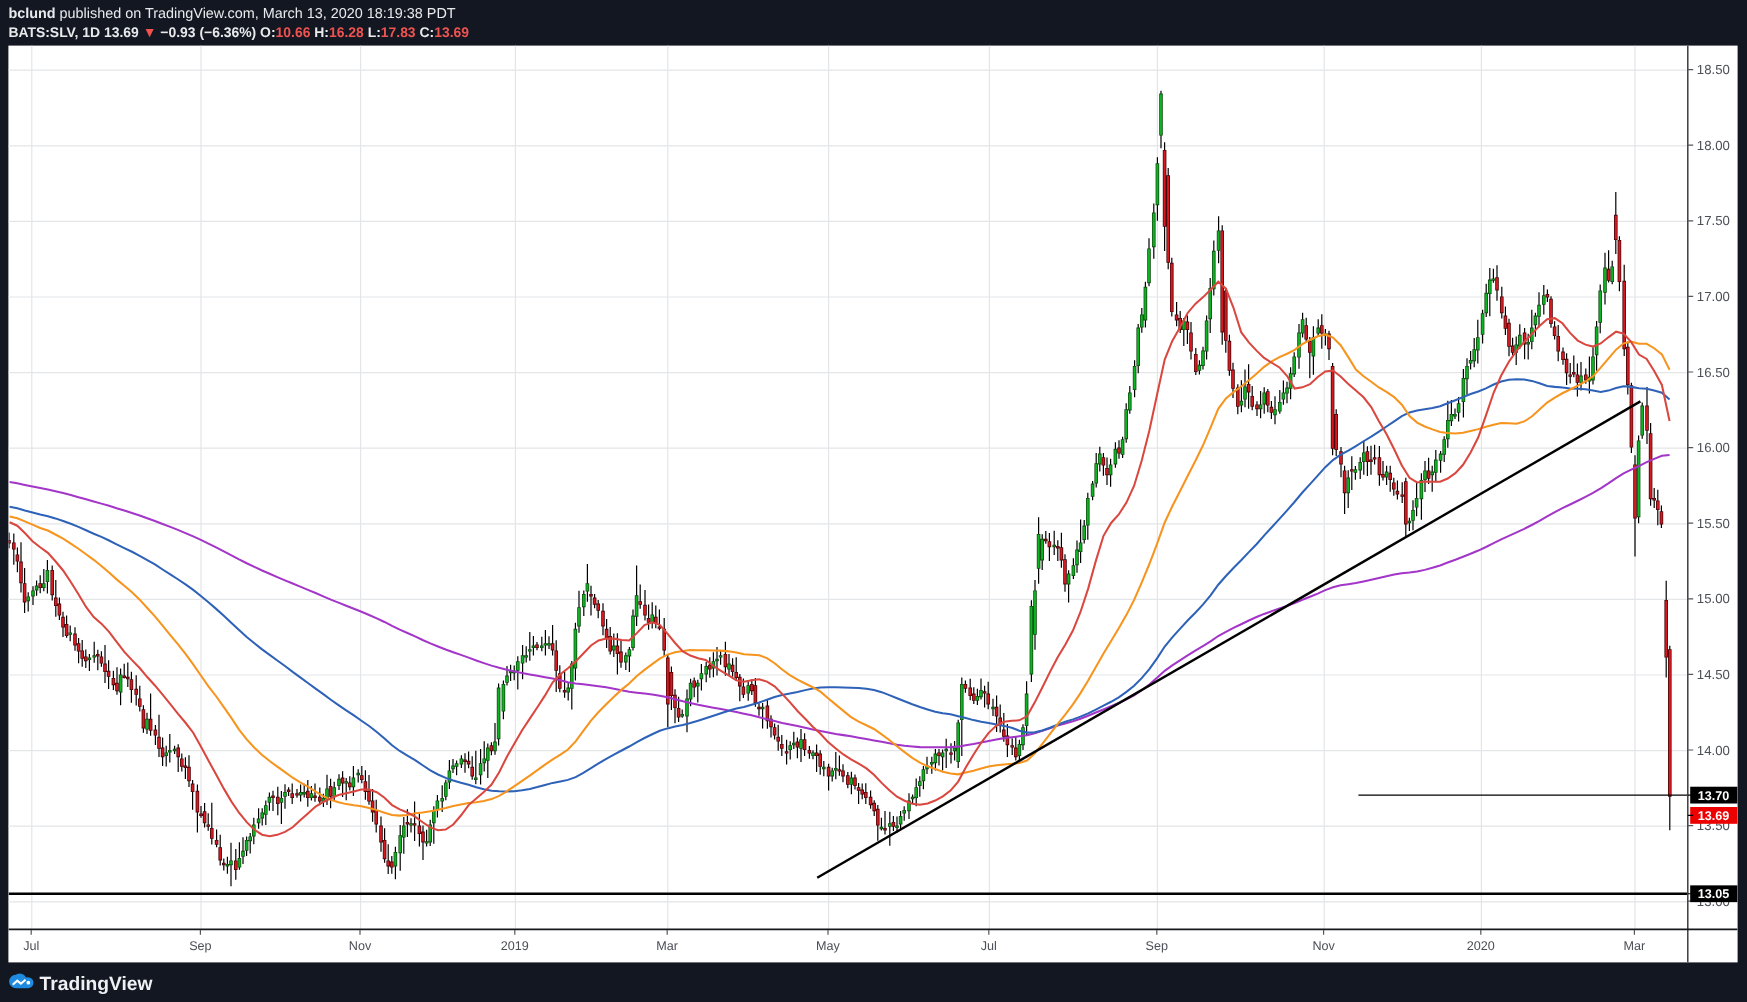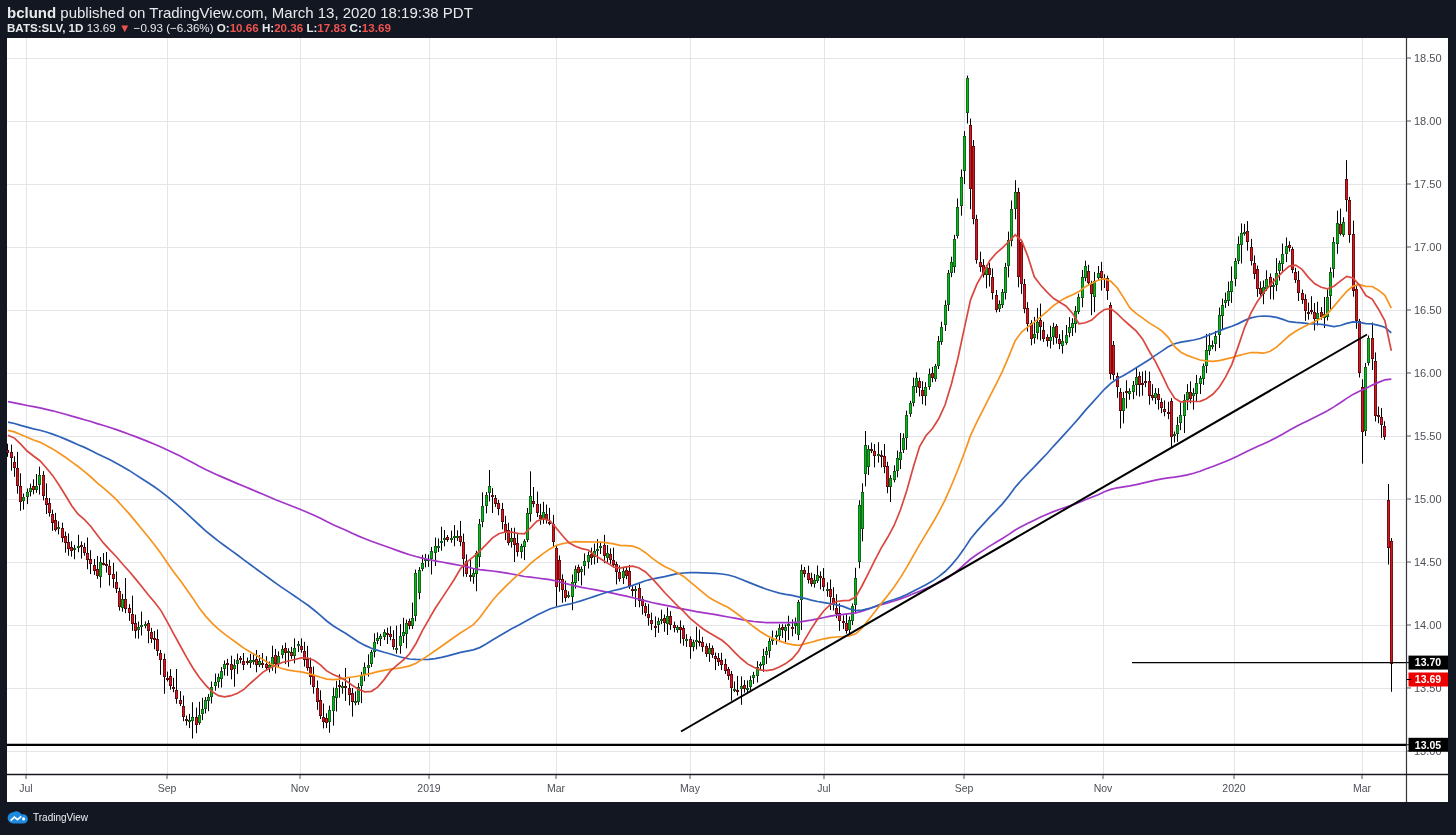--- a/index.html
+++ b/index.html
@@ -1,23 +1,23 @@
 <!DOCTYPE html>
 <html><head><meta charset="utf-8"><style>
 html,body{margin:0;padding:0;background:#131722;width:1456px;height:835px;overflow:hidden}
 body{font-family:"Liberation Sans",sans-serif;position:relative}
-.l1{position:absolute;left:7px;top:3.5px;font-size:15px;color:#e9eaec;white-space:pre}
+.l1{position:absolute;left:7px;top:3.5px;font-size:12px;color:#e9eaec;white-space:pre}
 .l2{position:absolute;left:7px;top:21px;font-size:11.6px;font-weight:bold;color:#e9eaec;white-space:pre}
-.l2 .n{font-weight:normal}
+.l2 .n{font-weight:bold}
 .red{color:#ef5350}
-.foot{position:absolute;left:33px;top:811.5px;font-size:10px;font-weight:normal;color:#eef0f3}
+.foot{position:absolute;left:33px;top:811.5px;font-size:16px;font-weight:bold;color:#eef0f3}
 </style></head>
 <body>
 <div class="l1"><b>bclund</b> published on TradingView.com, March 13, 2020 18:19:38 PDT</div>
-<div class="l2">BATS:SLV, 1D <span class="n">13.69 <span class="red">▼</span> −0.93 (−6.36%) </span>O:<span class="red">10.66</span> H:<span class="red">20.36</span> L:<span class="red">17.83</span> C:<span class="red">13.69</span></div>
+<div class="l2">BATS:SLV, 1D <span class="n">13.69 <span class="red">▼</span> −0.93 (−6.36%) </span>O:<span class="red">10.66</span> H:<span class="red">16.28</span> L:<span class="red">17.83</span> C:<span class="red">13.69</span></div>
 <svg width="1441" height="764" viewBox="0 0 1441 764" style="position:absolute;left:7px;top:38px;background:#fff">
 <clipPath id="pc">
       <rect x="0" y="0" width="1399" height="736"></rect>
     </clipPath>
 <path d="M0 713.5H1399.0M0 650.5H1399.0M0 587.5H1399.0M0 524.5H1399.0M0 461.5H1399.0M0 398.5H1399.0M0 335.5H1399.0M0 272.5H1399.0M0 209.5H1399.0M0 146.5H1399.0M0 83.5H1399.0M0 20.5H1399.0" stroke="#e4e5e8" fill="none"></path>
 <path d="M19.5 0V736M160.5 0V736M293.5 0V736M422.5 0V736M549.5 0V736M683.5 0V736M817.5 0V736M957.5 0V736M1096.5 0V736M1227.5 0V736M1355.5 0V736" stroke="#e4e5e8" fill="none"></path>
 <g clip-path="url(#pc)">
 <path d="M0.5 405.7V418.8M4.5 406.6V432.7M7.5 418.3V438.9M10.5 413.9V455.7M13.5 435.3V472.8M16.5 455.5V471.6M20.5 450.5V466.1M23.5 445.7V458.4M26.5 441.3V456.3M29.5 436.1V454.8M32.5 428.7V456.5M36.5 433.2V462.4M39.5 445.4V476M42.5 460V478.6M45.5 471.7V492.8M48.5 474.9V493.5M51.5 483.3V496.4M55.5 484.7V504.3M58.5 493.7V514.7M61.5 495.4V517.7M64.5 503.2V518.7M67.5 506.9V521.2M71.5 496.8V514.2M74.5 503.4V520.6M77.5 504.8V517.7M80.5 499.5V531.2M83.5 512.2V536.1M87.5 521V536.9M90.5 518V540.9M93.5 519V549.7M96.5 515.1V527.4M99.5 514V534.6M102.5 521.8V547.6M106.5 524.8V549.9M109.5 533.5V555M112.5 549.7V572.6M115.5 555.9V573.7M118.5 540V575.2M122.5 566.2V582.8M125.5 557.7V592.8M128.5 576.6V600.4M131.5 583.5V600.7M134.5 573.6V597.5M138.5 583.4V590.3M141.5 582.2V605.3M144.5 589.9V604.9M147.5 593V611.2M150.5 591.4V617.9M153.5 611.9V636.8M157.5 615.7V655.8M160.5 633.6V643.5M163.5 631.1V651.6M166.5 639.8V654.3M169.5 631V665.7M173.5 653.2V668.1M176.5 657.6V683.2M179.5 677.5V687.5M182.5 675.9V690.1M185.5 664.2V700.5M189.5 669.6V695.2M192.5 663.8V686.8M195.5 659.8V682.1M198.5 659.1V675.4M201.5 656.1V673.2M204.5 643.5V665.5M208.5 635.6V652.7M211.5 635.5V649.9M214.5 629.1V649.5M217.5 622.5V637.6M220.5 620.9V637.9M224.5 617.7V641.3M227.5 621.2V648.7M230.5 615.6V635.9M233.5 618V625.3M236.5 615V632.1M240.5 619.6V626.8M243.5 615.8V630M246.5 615.1V626.6M249.5 612V634.3M252.5 617.1V629.1M255.5 615V630.1M259.5 618.2V633M262.5 623.5V634.4M265.5 607.7V632.8M268.5 610.9V635.5M271.5 613.4V629.2M275.5 607.3V620.4M278.5 604.8V626.1M281.5 610.3V628.8M284.5 608.9V620.8M287.5 600.4V625.4M291.5 603V614M294.5 600.4V614.7M297.5 603.8V628.5M300.5 607.9V632.7M303.5 619.6V646.8M306.5 628.5V655.7M310.5 642.5V671.8M313.5 652.3V681M316.5 665.5V690.4M319.5 675.3V690.1M322.5 667.6V694.8M326.5 649.6V687.6M329.5 642.8V673.5M332.5 636.4V659.6M335.5 643.8V655.8M338.5 629.9V662.9M342.5 639.9V667.4M345.5 650V678.6M348.5 653.4V667.4M351.5 645.1V666.9M354.5 633.9V665.2M357.5 624.5V643.3M361.5 616.4V638.6M364.5 611.8V628.9M367.5 595.3V619.4M370.5 594.4V606.2M373.5 595.8V608M377.5 591.3V602.1M380.5 589.7V606M383.5 588.2V602.3M386.5 592.2V611.7M389.5 587.6V615.6M393.5 586.1V615.8M396.5 579.8V605M399.5 581.6V610.3M402.5 580.6V591.3M405.5 564.6V590.9M408.5 531.6V583.2M412.5 529.1V561.3M415.5 516.9V533.2M418.5 515.9V529.4M421.5 516.6V528.9M424.5 508.9V536.5M428.5 499.6V528M431.5 500.5V514M434.5 488.7V512.7M437.5 492V508.3M440.5 497V503.8M444.5 492.6V504.7M447.5 487.1V508.3M450.5 492.3V502.8M453.5 482.9V508.2M456.5 495.6V538.6M459.5 516.4V538.9M463.5 521.7V543.5M466.5 530.5V545.8M469.5 512.8V553.3M472.5 481V529.1M475.5 454.3V489.2M479.5 454.1V475.4M482.5 432V463.5M485.5 450.1V475M488.5 457V468.9M491.5 461.9V477.2M495.5 464.8V491.4M498.5 477.8V502.1M501.5 484.6V507.4M504.5 489.9V509.6M507.5 489.7V524M510.5 495.5V518.5M514.5 505.8V520.3M517.5 501.2V522.1M520.5 469.9V504.1M523.5 433.3V483.7M526.5 449V469.2M530.5 453.6V479.1M533.5 465.8V486.7M536.5 463.8V485.8M539.5 466.6V485.6M542.5 469.9V487.3M546.5 476.9V509.4M549.5 507.6V568.1M552.5 517.5V553.7M555.5 536.4V564.7M558.5 542.7V563.7M561.5 553.3V560.2M565.5 536.5V572.2M568.5 527.6V550.6M571.5 526.6V543.1M574.5 528.5V547.4M577.5 515.4V537.4M581.5 513.6V530.5M584.5 509.7V526.8M587.5 505.6V526.4M590.5 501.1V525M593.5 503.9V516M597.5 496.8V525.2M600.5 507.1V524.5M603.5 510.5V525.9M606.5 509.7V529.4M609.5 523.7V546.4M612.5 527.4V543.6M616.5 528.9V546M619.5 528.1V541.2M622.5 526.9V550.9M625.5 548.1V558.5M628.5 547.9V569M632.5 544.8V569.3M635.5 558.1V576.5M638.5 564.9V578.2M641.5 565.9V587.7M644.5 574.6V592.1M648.5 578.4V599.1M651.5 579.7V594.9M654.5 571.7V586.1M657.5 576.5V593.8M660.5 569.4V597M663.5 573.1V591.9M667.5 583.7V594.3M670.5 587.2V594.7M673.5 582.4V605.4M676.5 587.3V607.7M679.5 596.2V608.9M683.5 598.5V620.8M686.5 601.7V613.2M689.5 588.7V611.4M692.5 591.6V608.4M695.5 598.9V613.8M699.5 605.4V618.9M702.5 605.2V623.9M705.5 607.5V619.9M708.5 614.6V632.1M711.5 615V628M714.5 614.8V632.1M718.5 620.8V635.9M721.5 628.9V641.9M724.5 632.9V662.7M727.5 643.4V654.1M730.5 637.9V657.5M734.5 638.4V666.8M737.5 642.1V654.6M740.5 642.4V656M743.5 637.8V653.9M746.5 633.9V645.9M750.5 623.1V644.5M753.5 624.1V631.8M756.5 610.7V633.8M759.5 608.9V626M762.5 600.3V619.8M765.5 592.6V606.9M769.5 592.7V606.7M772.5 586.2V604.1M775.5 586.2V599.9M778.5 586.5V604.1M781.5 577.7V602.1M785.5 581.3V598.3M788.5 579.5V595.7M791.5 561.8V602.1M794.5 526.5V592M797.5 529V539.3M801.5 527.7V545.5M804.5 534.7V548.6M807.5 535.9V549.6M810.5 527.5V545M813.5 533.4V551.5M816.5 530.1V553.1M820.5 544.3V558.7M823.5 541.5V572M826.5 549.1V572.5M829.5 556.2V580.2M832.5 565.3V592.9M836.5 577.3V591.1M839.5 575.8V595.7M842.5 578.5V597.7M845.5 565.5V587M848.5 529.8V575.2M852.5 462.3V530.3M855.5 445.3V503.4M858.5 393V448.4M861.5 407.2V437.1M864.5 404.6V415.1M867.5 406.1V429.4M871.5 404.2V424.6M874.5 412.3V429.4M877.5 405.9V435.2M880.5 423.8V455.2M883.5 437.2V464M887.5 427.3V444.4M890.5 412.5V439.3M893.5 394.9V431.1M896.5 395.4V415M899.5 372.7V411.8M903.5 362.8V378.8M906.5 339.6V368.3M909.5 334.3V355M912.5 339.6V358.5M915.5 343.2V366.2M918.5 344.2V367.6M922.5 330.5V351.8M925.5 328.9V344.2M928.5 325.9V343.6M931.5 298V331M934.5 283.7V306.8M938.5 262.3V293M941.5 232V273M944.5 218.7V239.2M947.5 196.8V234.9M950.5 160.5V200.5M954.5 131.5V177.7M957.5 93.1V146M960.5 37.6V85.5M963.5 80.5V171.2M966.5 102.1V186.3M969.5 176.8V225.7M973.5 213.7V233.8M976.5 221.2V239.5M979.5 226.9V250.3M982.5 225V248.6M985.5 230.4V261.5M989.5 252V274.4M992.5 262.3V274M995.5 251V269.9M998.5 224.9V261.5M1001.5 193.6V239.4M1004.5 162.5V208.3M1008.5 142.2V181.3M1011.5 149.8V249.3M1014.5 202V255.9M1017.5 241V275.2M1020.5 264.2V293.6M1024.5 282.2V307.3M1027.5 278.9V305.6M1030.5 269.9V301.4M1033.5 265.6V302.6M1036.5 283.7V303.9M1040.5 296.3V308.7M1043.5 287.8V310.5M1046.5 284.8V306.8M1049.5 286.1V305.6M1052.5 296.2V311.2M1055.5 292.2V315.6M1059.5 287V306.7M1062.5 279.1V299.3M1065.5 280.2V298M1068.5 268V294.7M1071.5 255.6V276.1M1075.5 231.9V269.2M1078.5 222.7V243.2M1081.5 226.8V247.2M1084.5 242.8V277.2M1087.5 233.9V274.2M1091.5 228V241.9M1094.5 223.8V252.6M1097.5 236.2V250M1100.5 237.7V261.9M1103.5 264.4V341.3M1106.5 303V342.1M1110.5 334.6V359.8M1113.5 350.1V390.4M1116.5 353.9V385.4M1119.5 342.3V370.4M1122.5 350.3V361.8M1126.5 343V361.2M1129.5 329.3V357.6M1132.5 333.8V358.6M1135.5 333.5V357.7M1138.5 332.6V349.1M1142.5 333.6V366.7M1145.5 346.2V362.5M1148.5 350.1V366.1M1151.5 350.2V371.7M1154.5 360.2V375.2M1157.5 362.4V378.3M1161.5 363.8V381.2M1164.5 360.2V409.3M1167.5 393.5V404.5M1170.5 378.9V403.8M1173.5 364.5V392.2M1177.5 356.3V395.1M1180.5 346.2V372.1M1183.5 343.4V365.4M1186.5 350.2V371.7M1189.5 336.9V363.2M1193.5 337.8V356M1196.5 325.5V346.9M1199.5 295.9V335.1M1202.5 295.3V317.1M1205.5 302.5V311.2M1208.5 292.9V313.2M1212.5 269.5V310M1215.5 260.6V291M1218.5 254.6V269.9M1221.5 243.6V268M1224.5 228.4V264.9M1228.5 220.1V248.3M1231.5 198.4V226.1M1234.5 185.4V225.5M1237.5 185.9V197.7M1240.5 183.1V212.7M1244.5 200.9V227.5M1247.5 217.4V241.2M1250.5 227.6V258.9M1253.5 243.4V257.8M1256.5 242.5V266.2M1259.5 232.3V252.9M1263.5 235.4V261.3M1266.5 240.2V261.6M1269.5 220.1V253.1M1272.5 222.6V242.7M1275.5 205.5V234.9M1279.5 199.5V224.1M1282.5 203.3V213.7M1285.5 208.8V235.1M1288.5 229.8V244.9M1291.5 232.9V263M1295.5 251.5V265.9M1298.5 256.3V282.8M1301.5 264.6V281.6M1304.5 258.2V276.3M1307.5 265V292.5M1310.5 263.7V287.5M1314.5 269.1V281.7M1317.5 259V290M1320.5 251.3V282.5M1323.5 229.4V271M1326.5 199.1V239.7M1330.5 172.7V215.8M1333.5 170.6V197.5M1336.5 179.3V198.8M1339.5 122.1V173.7M1342.5 158.9V204.8M1346.5 182.6V258.7M1349.5 246.6V290.8M1352.5 280.9V339.5M1355.5 341.3V425.7M1358.5 324.9V398M1361.5 297.5V327.6M1365.5 284.5V332M1368.5 314.4V383.5M1371.5 368.6V385.3M1374.5 370.1V399.8M1377.5 383.2V401.9M1381.5 445.9V526.5M1384.5 500.1V653.8" stroke="#000" stroke-width="1" fill="none"></path>
 <path d="M15 459h3v4h-3zM19 454h3v5h-3zM22 450h3v4h-3zM28 448h3v4h-3zM31 437h3v10h-3zM50 489h3v2h-3zM66 510h3v2h-3zM70 508h3v2h-3zM92 524h3v15h-3zM114 561h3v9h-3zM130 589h3v3h-3zM133 587h3v2h-3zM137 586h3v2h-3zM181 682h3v2h-3zM184 679h3v4h-3zM191 677h3v8h-3zM194 671h3v5h-3zM197 662h3v9h-3zM200 659h3v4h-3zM203 649h3v10h-3zM207 644h3v4h-3zM210 639h3v5h-3zM213 633h3v8h-3zM216 626h3v5h-3zM226 627h3v4h-3zM229 622h3v4h-3zM242 622h3v3h-3zM245 622h3v2h-3zM251 623h3v4h-3zM261 627h3v3h-3zM264 619h3v9h-3zM270 618h3v8h-3zM274 611h3v6h-3zM280 613h3v2h-3zM286 610h3v8h-3zM290 606h3v2h-3zM321 672h3v12h-3zM325 658h3v15h-3zM328 650h3v10h-3zM334 648h3v2h-3zM347 663h3v2h-3zM350 649h3v15h-3zM353 637h3v11h-3zM356 629h3v8h-3zM360 627h3v3h-3zM363 614h3v12h-3zM366 604h3v10h-3zM369 600h3v3h-3zM372 598h3v3h-3zM376 594h3v5h-3zM388 610h3v2h-3zM392 598h3v10h-3zM395 594h3v4h-3zM398 585h3v11h-3zM404 580h3v8h-3zM407 535h3v43h-3zM411 532h3v23h-3zM414 525h3v6h-3zM417 521h3v2h-3zM420 521h3v2h-3zM423 513h3v8h-3zM427 508h3v7h-3zM430 508h3v2h-3zM433 503h3v2h-3zM436 500h3v2h-3zM443 500h3v2h-3zM446 498h3v2h-3zM449 498h3v2h-3zM465 535h3v4h-3zM468 515h3v21h-3zM471 486h3v33h-3zM474 468h3v16h-3zM478 457h3v11h-3zM481 448h3v7h-3zM503 500h3v4h-3zM513 508h3v6h-3zM516 503h3v6h-3zM519 475h3v27h-3zM522 458h3v18h-3zM535 474h3v7h-3zM560 557h3v2h-3zM564 544h3v15h-3zM567 531h3v14h-3zM573 531h3v3h-3zM576 523h3v5h-3zM580 517h3v7h-3zM586 513h3v6h-3zM589 511h3v2h-3zM592 508h3v2h-3zM599 515h3v5h-3zM615 533h3v7h-3zM627 551h3v2h-3zM650 583h3v4h-3zM653 581h3v2h-3zM659 578h3v8h-3zM669 589h3v3h-3zM678 601h3v2h-3zM685 604h3v5h-3zM688 602h3v2h-3zM701 610h3v6h-3zM726 651h3v2h-3zM733 648h3v3h-3zM739 650h3v2h-3zM742 642h3v7h-3zM745 637h3v3h-3zM749 629h3v9h-3zM752 626h3v2h-3zM755 618h3v9h-3zM758 613h3v4h-3zM761 603h3v10h-3zM764 600h3v3h-3zM768 597h3v2h-3zM771 590h3v8h-3zM777 589h3v4h-3zM780 586h3v2h-3zM787 585h3v3h-3zM790 564h3v33h-3zM793 532h3v30h-3zM806 542h3v4h-3zM809 537h3v6h-3zM819 551h3v2h-3zM841 582h3v10h-3zM844 568h3v15h-3zM847 540h3v27h-3zM851 467h3v57h-3zM854 454h3v37h-3zM857 407h3v29h-3zM860 411h3v18h-3zM870 416h3v2h-3zM882 440h3v9h-3zM886 433h3v9h-3zM889 420h3v13h-3zM892 414h3v8h-3zM895 400h3v12h-3zM898 377h3v23h-3zM902 365h3v11h-3zM905 348h3v17h-3zM908 340h3v9h-3zM917 349h3v9h-3zM921 336h3v13h-3zM927 328h3v13h-3zM930 303h3v25h-3zM933 289h3v15h-3zM937 267h3v20h-3zM940 235h3v32h-3zM943 224h3v11h-3zM946 201h3v28h-3zM949 169h3v29h-3zM953 139h3v29h-3zM956 98h3v35h-3zM959 40h3v35h-3zM978 229h3v8h-3zM991 266h3v5h-3zM994 254h3v13h-3zM997 229h3v26h-3zM1000 202h3v26h-3zM1003 171h3v32h-3zM1007 154h3v17h-3zM1026 296h3v4h-3zM1029 284h3v11h-3zM1042 299h3v4h-3zM1045 289h3v10h-3zM1054 303h3v5h-3zM1058 297h3v8h-3zM1061 289h3v6h-3zM1064 285h3v5h-3zM1067 273h3v13h-3zM1070 259h3v15h-3zM1074 239h3v21h-3zM1077 228h3v12h-3zM1086 243h3v16h-3zM1090 235h3v5h-3zM1096 240h3v2h-3zM1115 360h3v13h-3zM1121 353h3v3h-3zM1125 347h3v7h-3zM1128 339h3v8h-3zM1147 355h3v5h-3zM1166 396h3v2h-3zM1169 387h3v9h-3zM1172 377h3v8h-3zM1176 362h3v16h-3zM1179 354h3v8h-3zM1185 355h3v3h-3zM1188 345h3v11h-3zM1192 340h3v6h-3zM1195 328h3v13h-3zM1198 312h3v16h-3zM1201 307h3v6h-3zM1204 307h3v2h-3zM1207 298h3v8h-3zM1211 277h3v20h-3zM1214 267h3v11h-3zM1217 262h3v3h-3zM1220 253h3v10h-3zM1223 243h3v11h-3zM1227 223h3v18h-3zM1230 206h3v17h-3zM1233 195h3v12h-3zM1236 194h3v2h-3zM1255 249h3v7h-3zM1258 241h3v10h-3zM1265 247h3v2h-3zM1268 235h3v12h-3zM1271 225h3v8h-3zM1274 216h3v10h-3zM1278 208h3v8h-3zM1309 275h3v6h-3zM1316 276h3v4h-3zM1319 259h3v20h-3zM1322 234h3v24h-3zM1325 204h3v27h-3zM1329 185h3v21h-3zM1335 184h3v13h-3zM1357 329h3v64h-3zM1360 300h3v25h-3z" fill="#134e13"></path>
 <path d="M15.7 459.7h1.7v2.6h-1.7zM19.6 454.7h1.7v3.6h-1.7zM22.6 450.7h1.7v2.6h-1.7zM28.6 448.7h1.7v2.6h-1.7zM31.6 437.7h1.7v8.6h-1.7zM50.6 489.7h1.7v0.6h-1.7zM66.7 510.7h1.7v0.6h-1.7zM70.7 508.7h1.7v0.6h-1.7zM92.7 524.7h1.7v13.6h-1.7zM114.7 561.7h1.7v7.6h-1.7zM130.7 589.7h1.7v1.6h-1.7zM133.7 587.7h1.7v0.6h-1.7zM137.7 586.7h1.7v0.6h-1.7zM181.7 682.7h1.7v0.6h-1.7zM184.7 679.7h1.7v2.6h-1.7zM191.7 677.7h1.7v6.6h-1.7zM194.7 671.7h1.7v3.6h-1.7zM197.7 662.7h1.7v7.6h-1.7zM200.7 659.7h1.7v2.6h-1.7zM203.7 649.7h1.7v8.6h-1.7zM207.7 644.7h1.7v2.6h-1.7zM210.7 639.7h1.7v3.6h-1.7zM213.7 633.7h1.7v6.6h-1.7zM216.7 626.7h1.7v3.6h-1.7zM226.7 627.7h1.7v2.6h-1.7zM229.7 622.7h1.7v2.6h-1.7zM242.7 622.7h1.7v1.6h-1.7zM245.7 622.7h1.7v0.6h-1.7zM251.7 623.7h1.7v2.6h-1.7zM261.6 627.7h1.7v1.6h-1.7zM264.6 619.7h1.7v7.6h-1.7zM270.6 618.7h1.7v6.6h-1.7zM274.6 611.7h1.7v4.6h-1.7zM280.6 613.7h1.7v0.6h-1.7zM286.6 610.7h1.7v6.6h-1.7zM290.6 606.7h1.7v0.6h-1.7zM321.6 672.7h1.7v10.6h-1.7zM325.6 658.7h1.7v13.6h-1.7zM328.6 650.7h1.7v8.6h-1.7zM334.6 648.7h1.7v0.6h-1.7zM347.6 663.7h1.7v0.6h-1.7zM350.6 649.7h1.7v13.6h-1.7zM353.6 637.7h1.7v9.6h-1.7zM356.6 629.7h1.7v6.6h-1.7zM360.6 627.7h1.7v1.6h-1.7zM363.6 614.7h1.7v10.6h-1.7zM366.6 604.7h1.7v8.6h-1.7zM369.6 600.7h1.7v1.6h-1.7zM372.6 598.7h1.7v1.6h-1.7zM376.6 594.7h1.7v3.6h-1.7zM388.6 610.7h1.7v0.6h-1.7zM392.6 598.7h1.7v8.6h-1.7zM395.6 594.7h1.7v2.6h-1.7zM398.6 585.7h1.7v9.6h-1.7zM404.6 580.7h1.7v6.6h-1.7zM407.6 535.7h1.7v41.6h-1.7zM411.6 532.7h1.7v21.6h-1.7zM414.6 525.7h1.7v4.6h-1.7zM417.6 521.7h1.7v0.6h-1.7zM420.6 521.7h1.7v0.6h-1.7zM423.6 513.7h1.7v6.6h-1.7zM427.6 508.7h1.7v5.6h-1.7zM430.6 508.7h1.7v0.6h-1.7zM433.6 503.7h1.7v0.6h-1.7zM436.6 500.7h1.7v0.6h-1.7zM443.6 500.7h1.7v0.6h-1.7zM446.6 498.7h1.7v0.6h-1.7zM449.6 498.7h1.7v0.6h-1.7zM465.6 535.7h1.7v2.6h-1.7zM468.6 515.7h1.7v19.6h-1.7zM471.6 486.7h1.7v31.6h-1.7zM474.6 468.7h1.7v14.6h-1.7zM478.6 457.7h1.7v9.6h-1.7zM481.6 448.7h1.7v5.6h-1.7zM503.6 500.7h1.7v2.6h-1.7zM513.6 508.7h1.7v4.6h-1.7zM516.6 503.7h1.7v4.6h-1.7zM519.6 475.7h1.7v25.6h-1.7zM522.6 458.7h1.7v16.6h-1.7zM535.6 474.7h1.7v5.6h-1.7zM560.6 557.7h1.7v0.6h-1.7zM564.6 544.7h1.7v13.6h-1.7zM567.6 531.7h1.7v12.6h-1.7zM573.6 531.7h1.7v1.6h-1.7zM576.6 523.7h1.7v3.6h-1.7zM580.6 517.7h1.7v5.6h-1.7zM586.6 513.7h1.7v4.6h-1.7zM589.6 511.7h1.7v0.6h-1.7zM592.6 508.7h1.7v0.6h-1.7zM599.6 515.7h1.7v3.6h-1.7zM615.6 533.7h1.7v5.6h-1.7zM627.6 551.7h1.7v0.6h-1.7zM650.6 583.7h1.7v2.6h-1.7zM653.6 581.7h1.7v0.6h-1.7zM659.6 578.7h1.7v6.6h-1.7zM669.6 589.7h1.7v1.6h-1.7zM678.6 601.7h1.7v0.6h-1.7zM685.6 604.7h1.7v3.6h-1.7zM688.6 602.7h1.7v0.6h-1.7zM701.6 610.7h1.7v4.6h-1.7zM726.6 651.7h1.7v0.6h-1.7zM733.6 648.7h1.7v1.6h-1.7zM739.6 650.7h1.7v0.6h-1.7zM742.6 642.7h1.7v5.6h-1.7zM745.6 637.7h1.7v1.6h-1.7zM749.6 629.7h1.7v7.6h-1.7zM752.6 626.7h1.7v0.6h-1.7zM755.6 618.7h1.7v7.6h-1.7zM758.6 613.7h1.7v2.6h-1.7zM761.6 603.7h1.7v8.6h-1.7zM764.6 600.7h1.7v1.6h-1.7zM768.6 597.7h1.7v0.6h-1.7zM771.6 590.7h1.7v6.6h-1.7zM777.6 589.7h1.7v2.6h-1.7zM780.6 586.7h1.7v0.6h-1.7zM787.6 585.7h1.7v1.6h-1.7zM790.6 564.7h1.7v31.6h-1.7zM793.6 532.7h1.7v28.6h-1.7zM806.6 542.7h1.7v2.6h-1.7zM809.6 537.7h1.7v4.6h-1.7zM819.6 551.7h1.7v0.6h-1.7zM841.6 582.7h1.7v8.6h-1.7zM844.6 568.7h1.7v13.6h-1.7zM847.6 540.7h1.7v25.6h-1.7zM851.6 467.7h1.7v55.6h-1.7zM854.6 454.7h1.7v35.6h-1.7zM857.6 407.7h1.7v27.6h-1.7zM860.6 411.7h1.7v16.6h-1.7zM870.6 416.7h1.7v0.6h-1.7zM882.6 440.7h1.7v7.6h-1.7zM886.6 433.7h1.7v7.6h-1.7zM889.6 420.7h1.7v11.6h-1.7zM892.6 414.7h1.7v6.6h-1.7zM895.6 400.7h1.7v10.6h-1.7zM898.6 377.7h1.7v21.6h-1.7zM902.6 365.7h1.7v9.6h-1.7zM905.6 348.7h1.7v15.6h-1.7zM908.6 340.7h1.7v7.6h-1.7zM917.6 349.7h1.7v7.6h-1.7zM921.6 336.7h1.7v11.6h-1.7zM927.6 328.7h1.7v11.6h-1.7zM930.6 303.7h1.7v23.6h-1.7zM933.6 289.7h1.7v13.6h-1.7zM937.6 267.7h1.7v18.6h-1.7zM940.6 235.7h1.7v30.6h-1.7zM943.6 224.7h1.7v9.6h-1.7zM946.6 201.7h1.7v26.6h-1.7zM949.6 169.7h1.7v27.6h-1.7zM953.6 139.7h1.7v27.6h-1.7zM956.6 98.7h1.7v33.6h-1.7zM959.6 40.7h1.7v33.6h-1.7zM978.6 229.7h1.7v6.6h-1.7zM991.6 266.7h1.7v3.6h-1.7zM994.6 254.7h1.7v11.6h-1.7zM997.6 229.7h1.7v24.6h-1.7zM1000.6 202.7h1.7v24.6h-1.7zM1003.6 171.7h1.7v30.6h-1.7zM1007.6 154.7h1.7v15.6h-1.7zM1026.7 296.7h1.7v2.6h-1.7zM1029.7 284.7h1.7v9.6h-1.7zM1042.7 299.7h1.7v2.6h-1.7zM1045.7 289.7h1.7v8.6h-1.7zM1054.7 303.7h1.7v3.6h-1.7zM1058.7 297.7h1.7v6.6h-1.7zM1061.7 289.7h1.7v4.6h-1.7zM1064.7 285.7h1.7v3.6h-1.7zM1067.7 273.7h1.7v11.6h-1.7zM1070.7 259.7h1.7v13.6h-1.7zM1074.7 239.7h1.7v19.6h-1.7zM1077.7 228.7h1.7v10.6h-1.7zM1086.7 243.7h1.7v14.6h-1.7zM1090.7 235.7h1.7v3.6h-1.7zM1096.7 240.7h1.7v0.6h-1.7zM1115.7 360.7h1.7v11.6h-1.7zM1121.7 353.7h1.7v1.6h-1.7zM1125.7 347.7h1.7v5.6h-1.7zM1128.7 339.7h1.7v6.6h-1.7zM1147.7 355.7h1.7v3.6h-1.7zM1166.7 396.7h1.7v0.6h-1.7zM1169.7 387.7h1.7v7.6h-1.7zM1172.7 377.7h1.7v6.6h-1.7zM1176.7 362.7h1.7v14.6h-1.7zM1179.7 354.7h1.7v6.6h-1.7zM1185.7 355.7h1.7v1.6h-1.7zM1188.7 345.7h1.7v9.6h-1.7zM1192.7 340.7h1.7v4.6h-1.7zM1195.7 328.7h1.7v11.6h-1.7zM1198.7 312.7h1.7v14.6h-1.7zM1201.7 307.7h1.7v4.6h-1.7zM1204.7 307.7h1.7v0.6h-1.7zM1207.7 298.7h1.7v6.6h-1.7zM1211.7 277.7h1.7v18.6h-1.7zM1214.7 267.7h1.7v9.6h-1.7zM1217.7 262.7h1.7v1.6h-1.7zM1220.7 253.7h1.7v8.6h-1.7zM1223.7 243.7h1.7v9.6h-1.7zM1227.7 223.7h1.7v16.6h-1.7zM1230.7 206.7h1.7v15.6h-1.7zM1233.7 195.7h1.7v10.6h-1.7zM1236.7 194.7h1.7v0.6h-1.7zM1255.7 249.7h1.7v5.6h-1.7zM1258.7 241.7h1.7v8.6h-1.7zM1265.7 247.7h1.7v0.6h-1.7zM1268.7 235.7h1.7v10.6h-1.7zM1271.7 225.7h1.7v6.6h-1.7zM1274.7 216.7h1.7v8.6h-1.7zM1278.7 208.7h1.7v6.6h-1.7zM1309.7 275.7h1.7v4.6h-1.7zM1316.7 276.7h1.7v2.6h-1.7zM1319.7 259.7h1.7v18.6h-1.7zM1322.7 234.7h1.7v22.6h-1.7zM1325.7 204.7h1.7v25.6h-1.7zM1329.7 185.7h1.7v19.6h-1.7zM1335.7 184.7h1.7v11.6h-1.7zM1357.7 329.7h1.7v62.6h-1.7zM1360.7 300.7h1.7v23.6h-1.7z" fill="#0cb322"></path>

